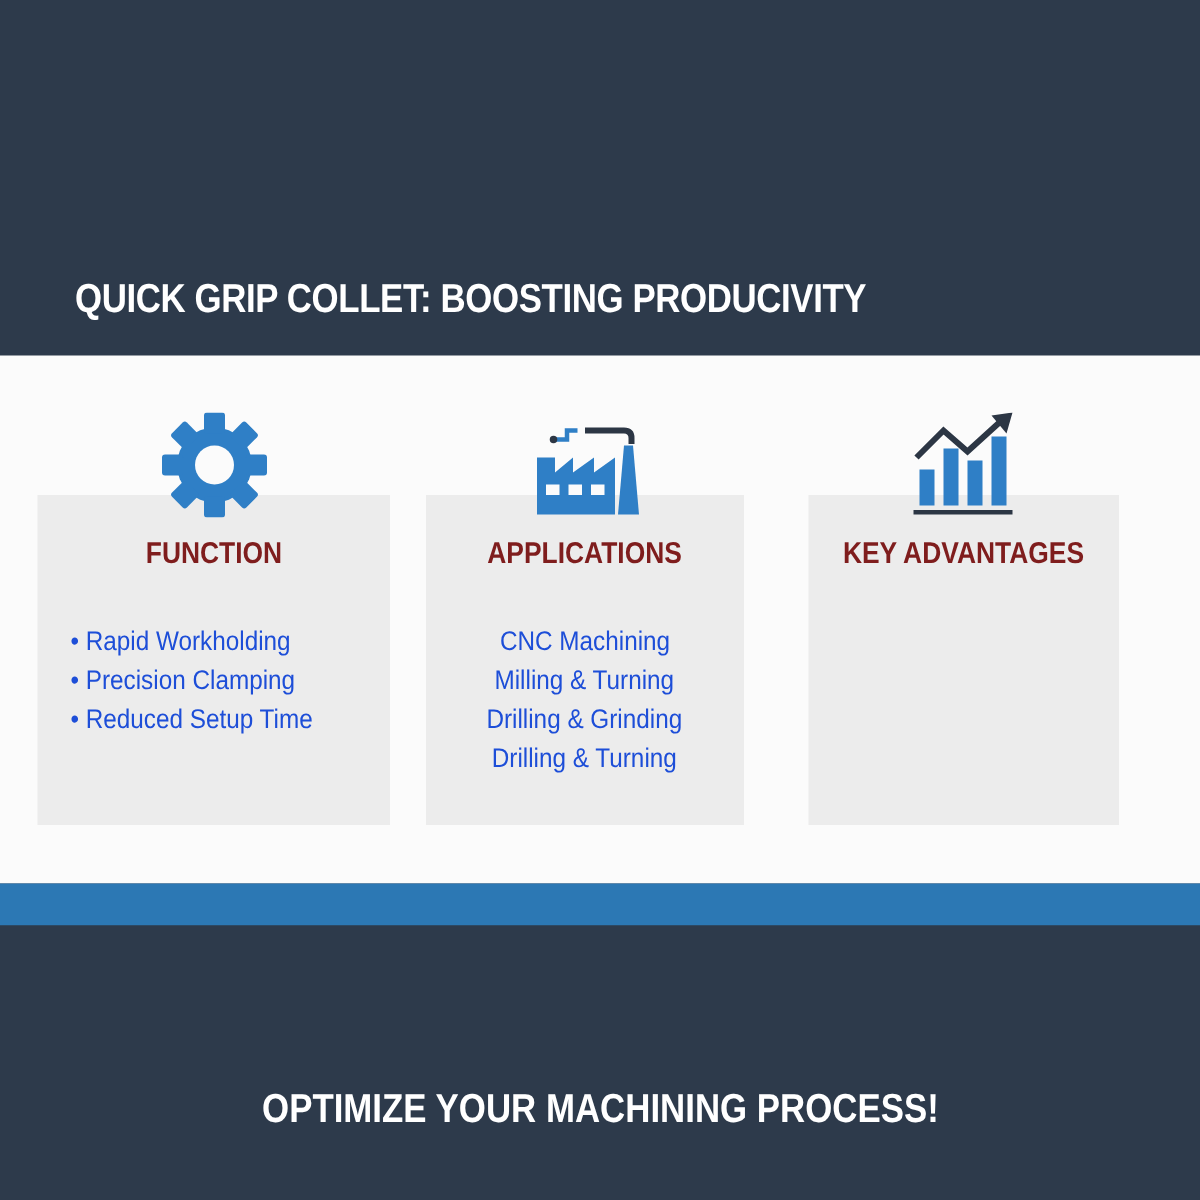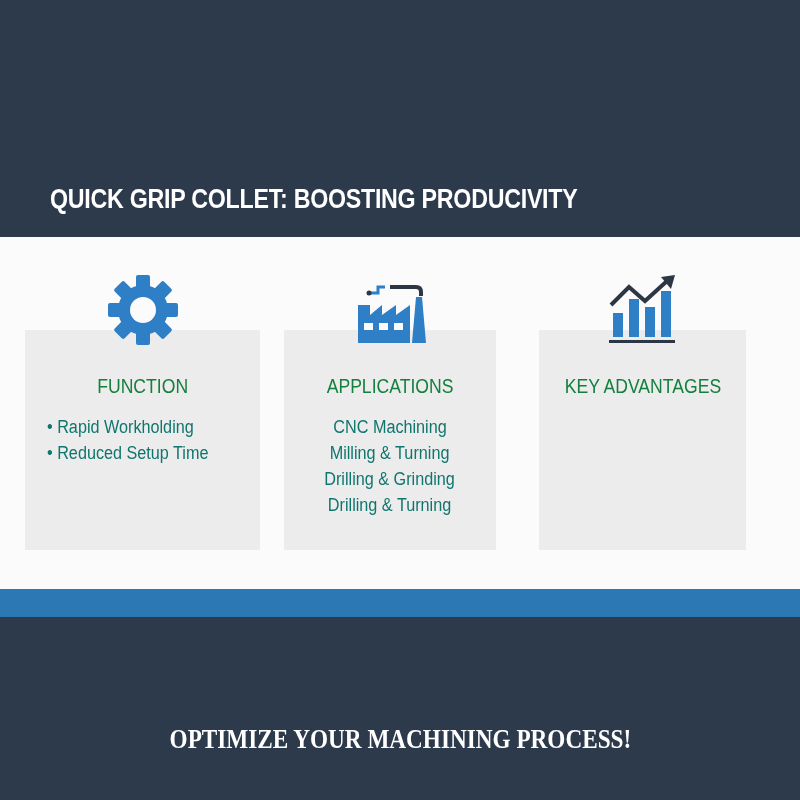--- a/index.html
+++ b/index.html
@@ -12,34 +12,34 @@
   .title {
     position: absolute; left: 50px; top: 184px;
     color: #ffffff; font-size: 27px; font-weight: bold; letter-spacing: -0.3px;
     transform: scaleX(0.86); transform-origin: left center; white-space: nowrap;
   }
   .content-band { position: absolute; left: 0; top: 237px; width: 800px; height: 352px; background: #fbfbfb; }
   .accent-stripe { position: absolute; left: 0; top: 589px; width: 800px; height: 28px; background: #2c78b4; }
   .bottom-band { position: absolute; left: 0; top: 617px; width: 800px; height: 183px; background: #2d3a4b; }
   .cta {
     position: absolute; left: 0; width: 800px; top: 724px; text-align: center;
-    color: #ffffff; font-size: 27px; font-weight: bold; white-space: nowrap; font-family: Liberation Serif, serif;
+    color: #ffffff; font-size: 27px; font-weight: bold; white-space: nowrap;
   }
   .cta span { display: inline-block; transform: scaleX(0.86); }
   .card {
     position: absolute; top: 330px; height: 220px; background: #ececec;
     text-align: center; color: #2c3644;
   }
   .card-icon { position: absolute; top: -55px; left: 50%; transform: translateX(-50%); width: 76px; height: 70px; }
   .card-title {
-    position: absolute; top: 45px; left: 0; right: 0;
-    font-size: 20px; font-weight: normal; color: #15803d;
+    position: absolute; top: 28px; left: 0; right: 0;
+    font-size: 20px; font-weight: bold; color: #7f1d1d;
   }
   .card-title span { display: inline-block; transform: scaleX(0.88); }
-  .card-list { position: absolute; top: 84px; left: 0; right: 0; font-size: 18px; line-height: 26px; color: #0f766e; }
+  .card-list { position: absolute; top: 84px; left: 0; right: 0; font-size: 18px; line-height: 26px; color: #1d4ed8; }
   .card-list div span { display: inline-block; transform: scaleX(0.9); white-space: nowrap; }
   .bullets { text-align: left; padding-left: 22px; }
   .bullets div span { transform-origin: left center; }
 </style>
 </head>
 <body>
 
 <div class="top-band"></div>
 <div class="title">QUICK GRIP COLLET: BOOSTING PRODUCIVITY</div>
 
@@ -56,20 +56,21 @@
       <rect x="-7" y="-35" width="14" height="14" rx="2" transform="rotate(180)"></rect>
       <rect x="-7" y="-35" width="14" height="14" rx="2" transform="rotate(225)"></rect>
       <rect x="-7" y="-35" width="14" height="14" rx="2" transform="rotate(270)"></rect>
       <rect x="-7" y="-35" width="14" height="14" rx="2" transform="rotate(315)"></rect>
       <circle r="13" fill="#fbfbfb"></circle>
     </g>
   </svg>
   <div class="card-title"><span>FUNCTION</span></div>
   <div class="card-list bullets">
     <div><span>• Rapid Workholding</span></div>
+    <div><span>• Precision Clamping</span></div>
     <div><span>• Reduced Setup Time</span></div>
   </div>
 </div>
 
 <div class="card" style="left:284px; width:212px;">
   <svg class="card-icon" viewBox="0 0 76 70">
     <path d="M6 30 L6 68 L58 68 L58 30 L44 40 L44 30 L30 40 L30 30 L18 40 L18 30 Z" fill="#2f7fc6"></path>
     <rect x="12" y="48" width="9" height="7" fill="#fbfbfb"></rect>
     <rect x="27" y="48" width="9" height="7" fill="#fbfbfb"></rect>
     <rect x="42" y="48" width="9" height="7" fill="#fbfbfb"></rect>

